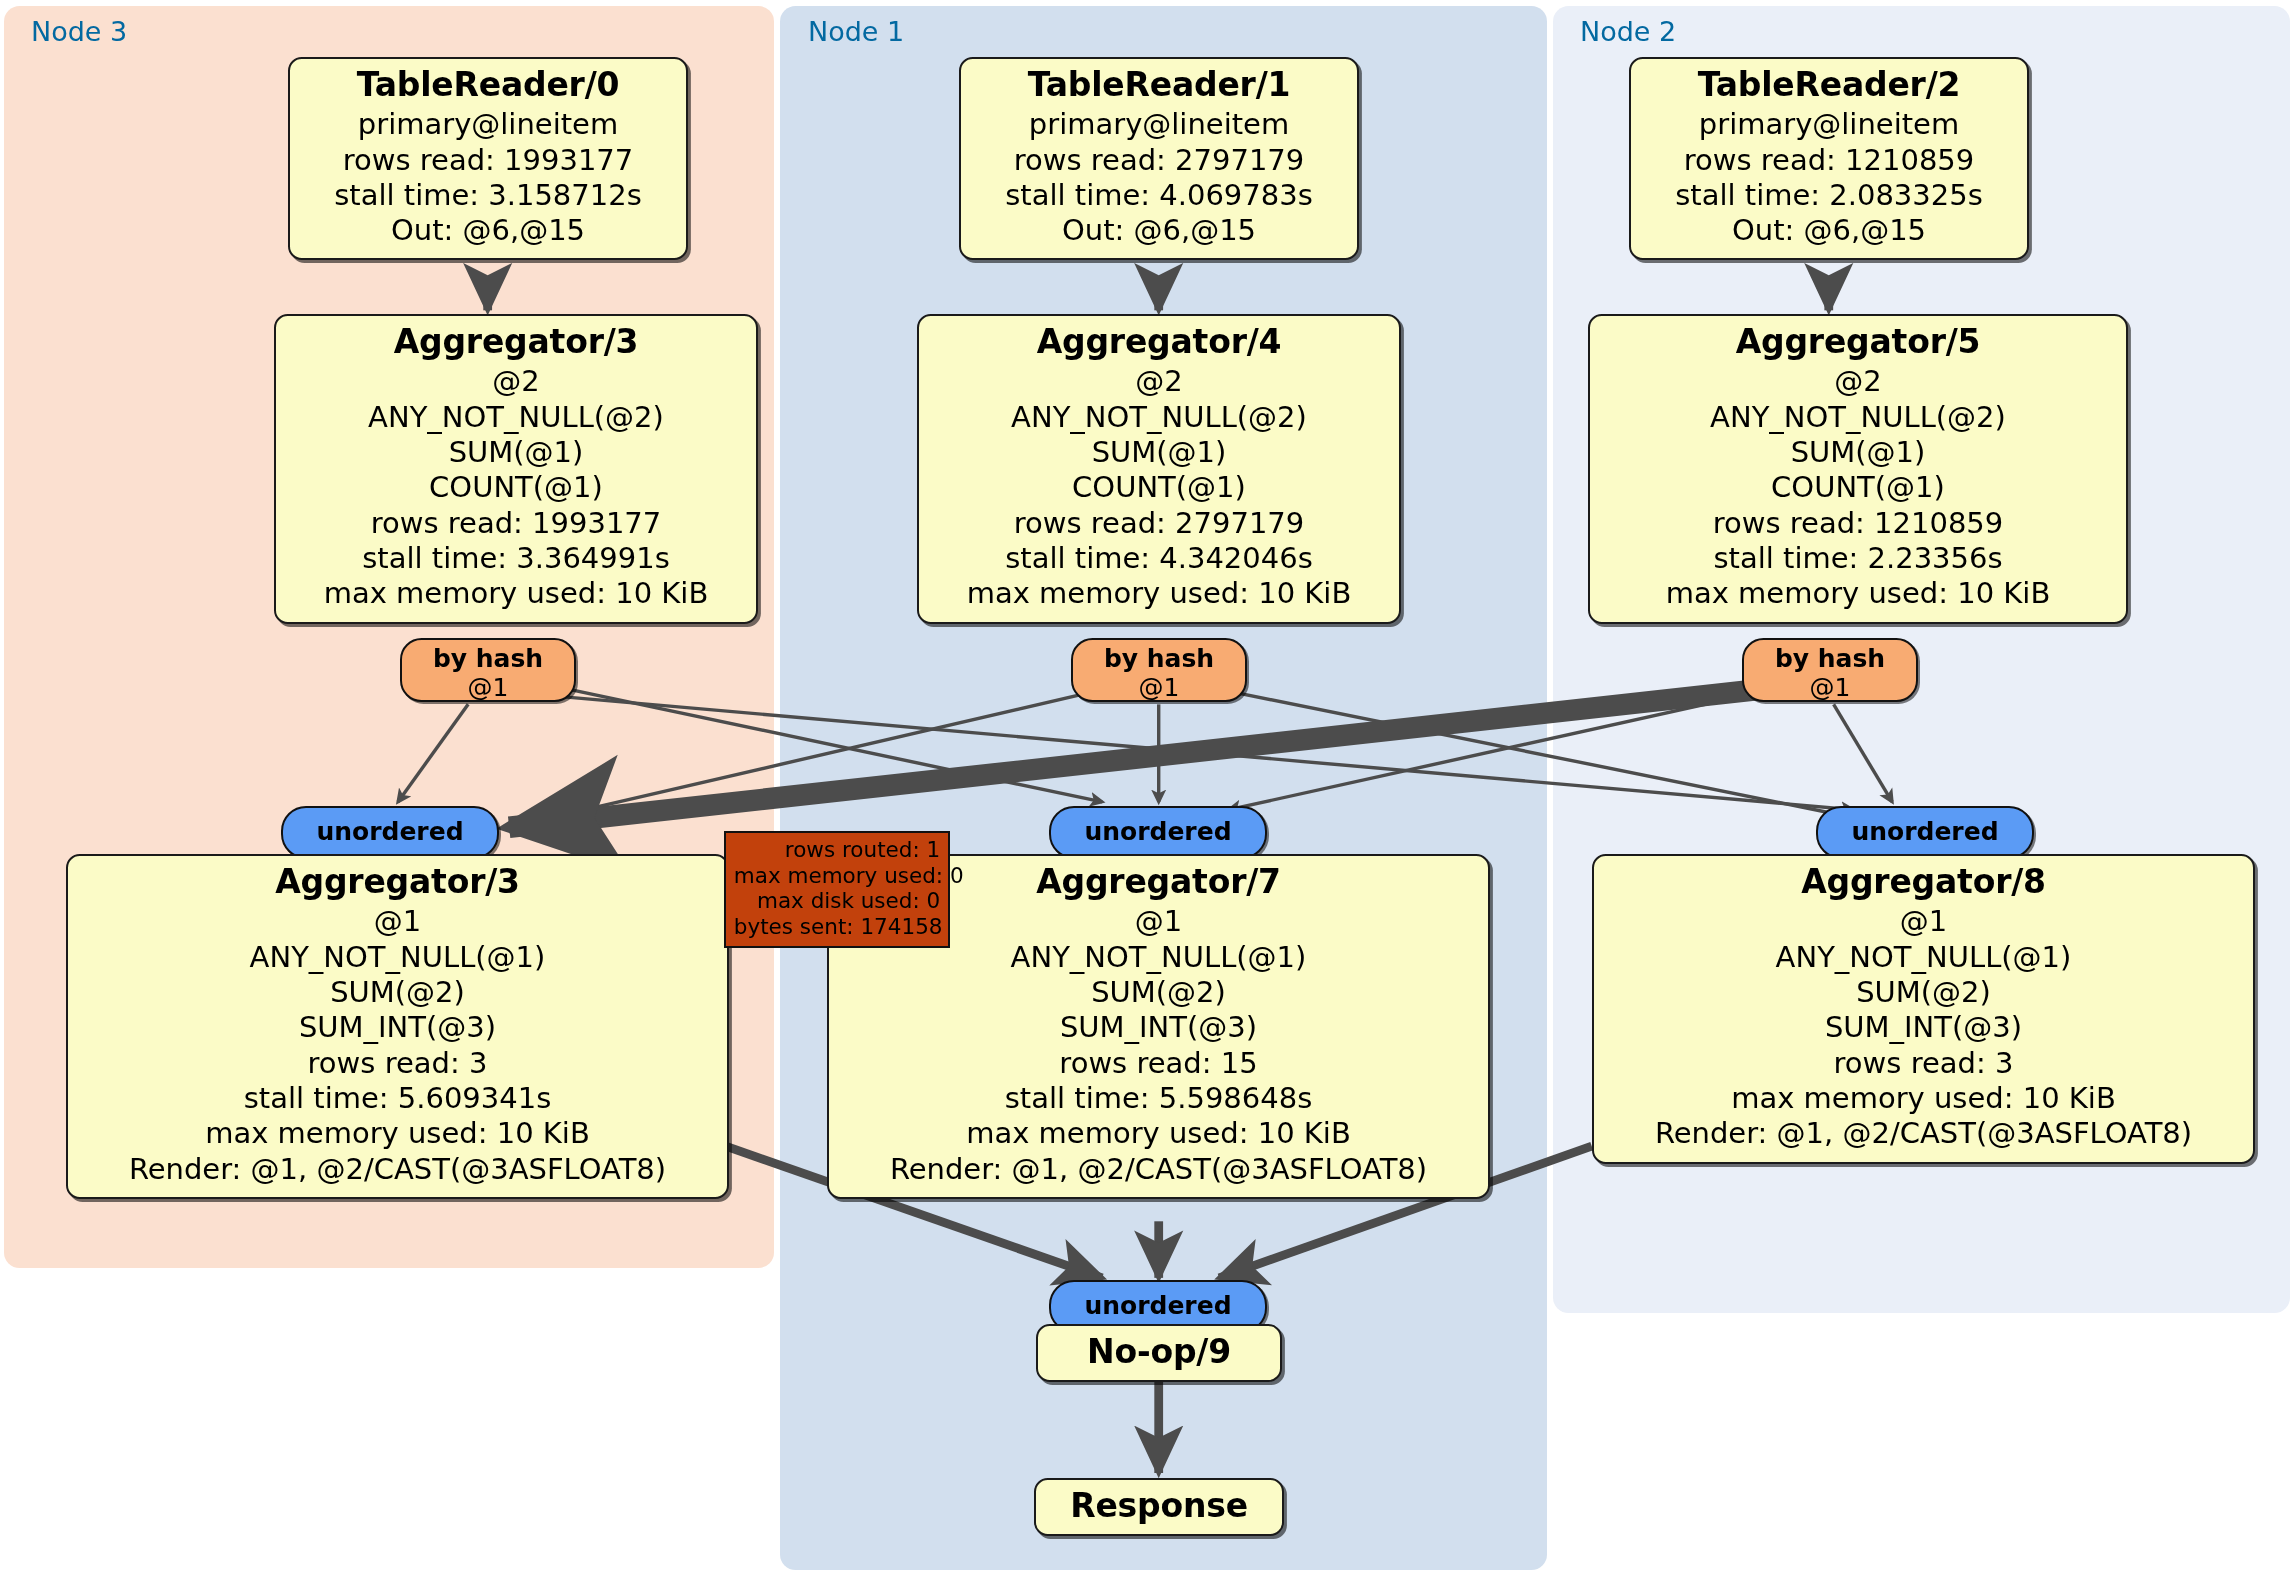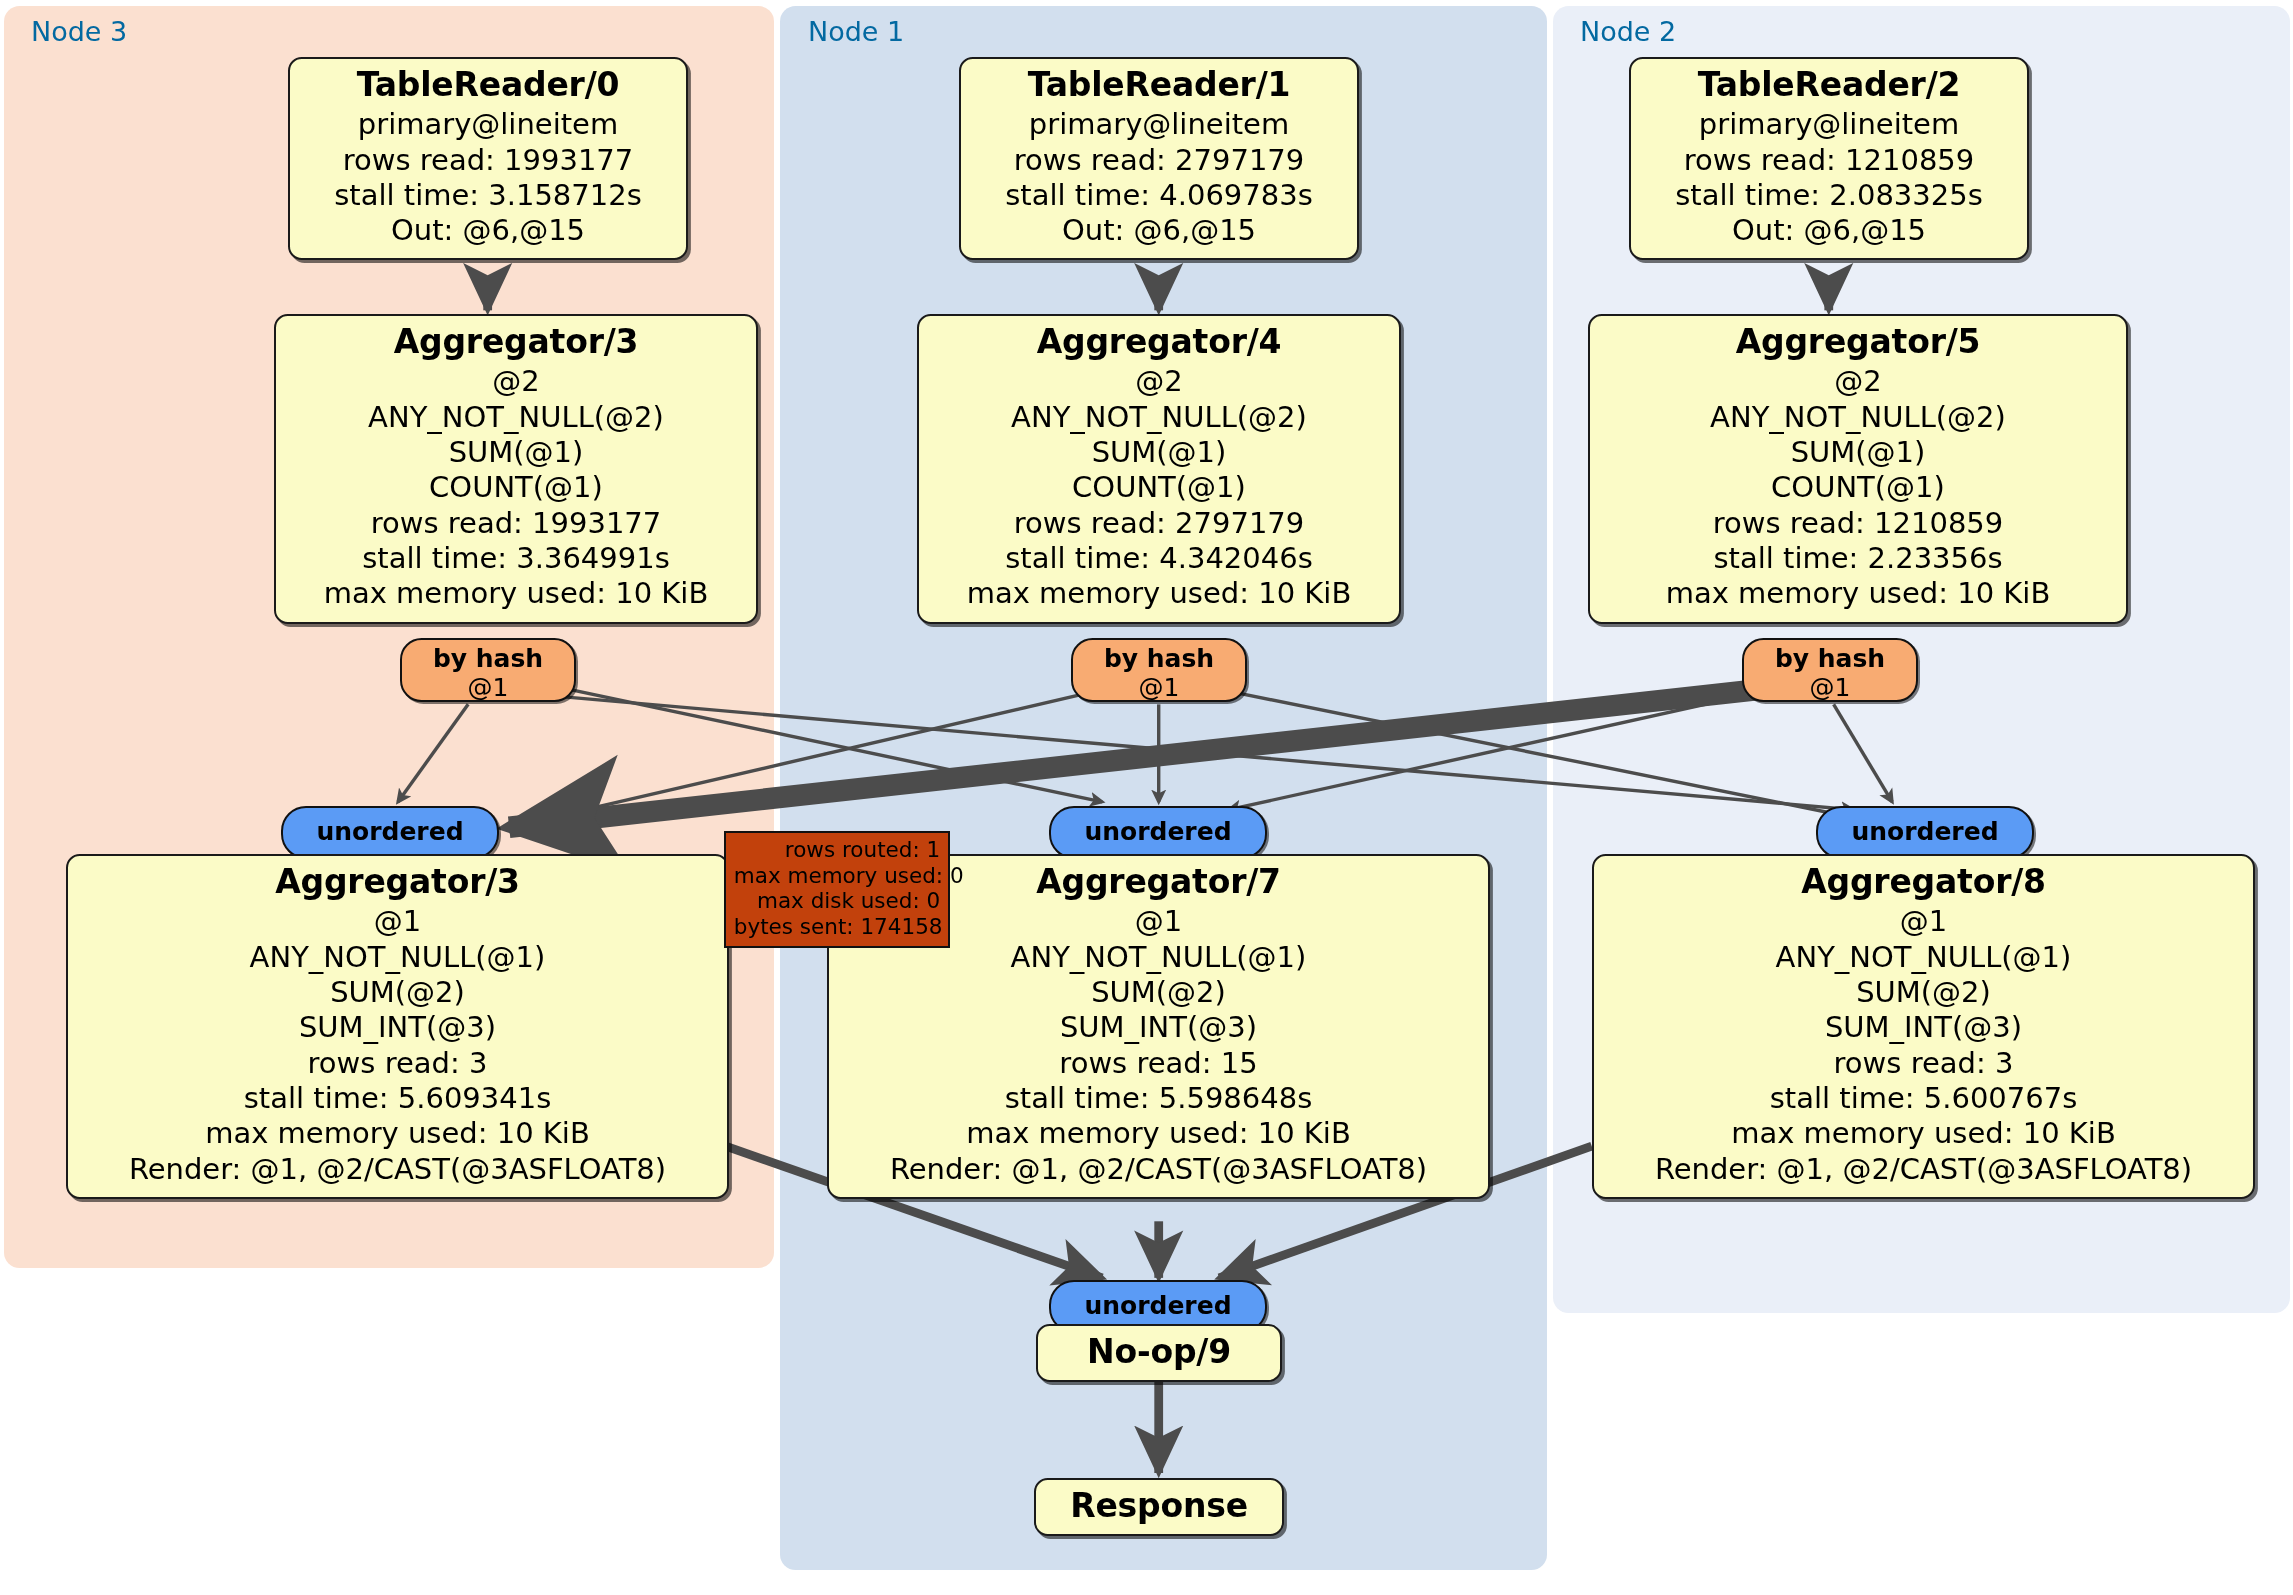--- a/index.html
+++ b/index.html
@@ -264,21 +264,20 @@
     <div class="line">Render: @1, @2/CAST(@3ASFLOAT8)</div>
   </div>
 
   <div class="proc" style="left:1592px; top:854px; width:663px;">
     <div class="title">Aggregator/8</div>
     <div class="line">@1</div>
     <div class="line">ANY_NOT_NULL(@1)</div>
     <div class="line">SUM(@2)</div>
     <div class="line">SUM_INT(@3)</div>
     <div class="line">rows read: 3</div>
-    <div class="line">stall time: 5.600767s</div>
     <div class="line">max memory used: 10 KiB</div>
     <div class="line">Render: @1, @2/CAST(@3ASFLOAT8)</div>
   </div>
 
   <div class="stats-box" style="left:724px; top:831px; width:226px;">
     <div class="line">rows routed: 1</div>
     <div class="line">max memory used: 0</div>
     <div class="line">max disk used: 0</div>
     <div class="line">bytes sent: 174158</div>
   </div>

